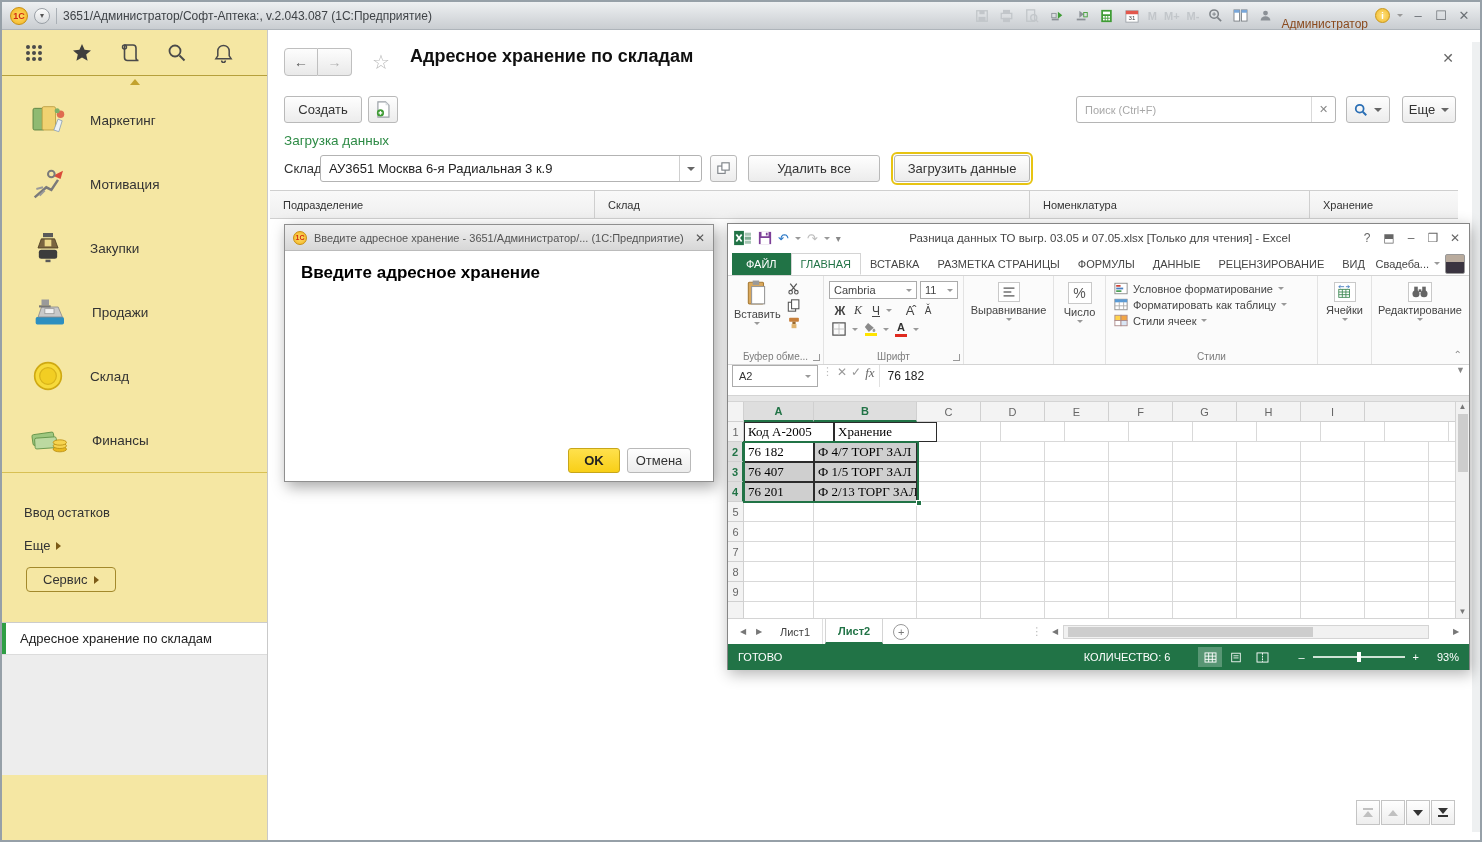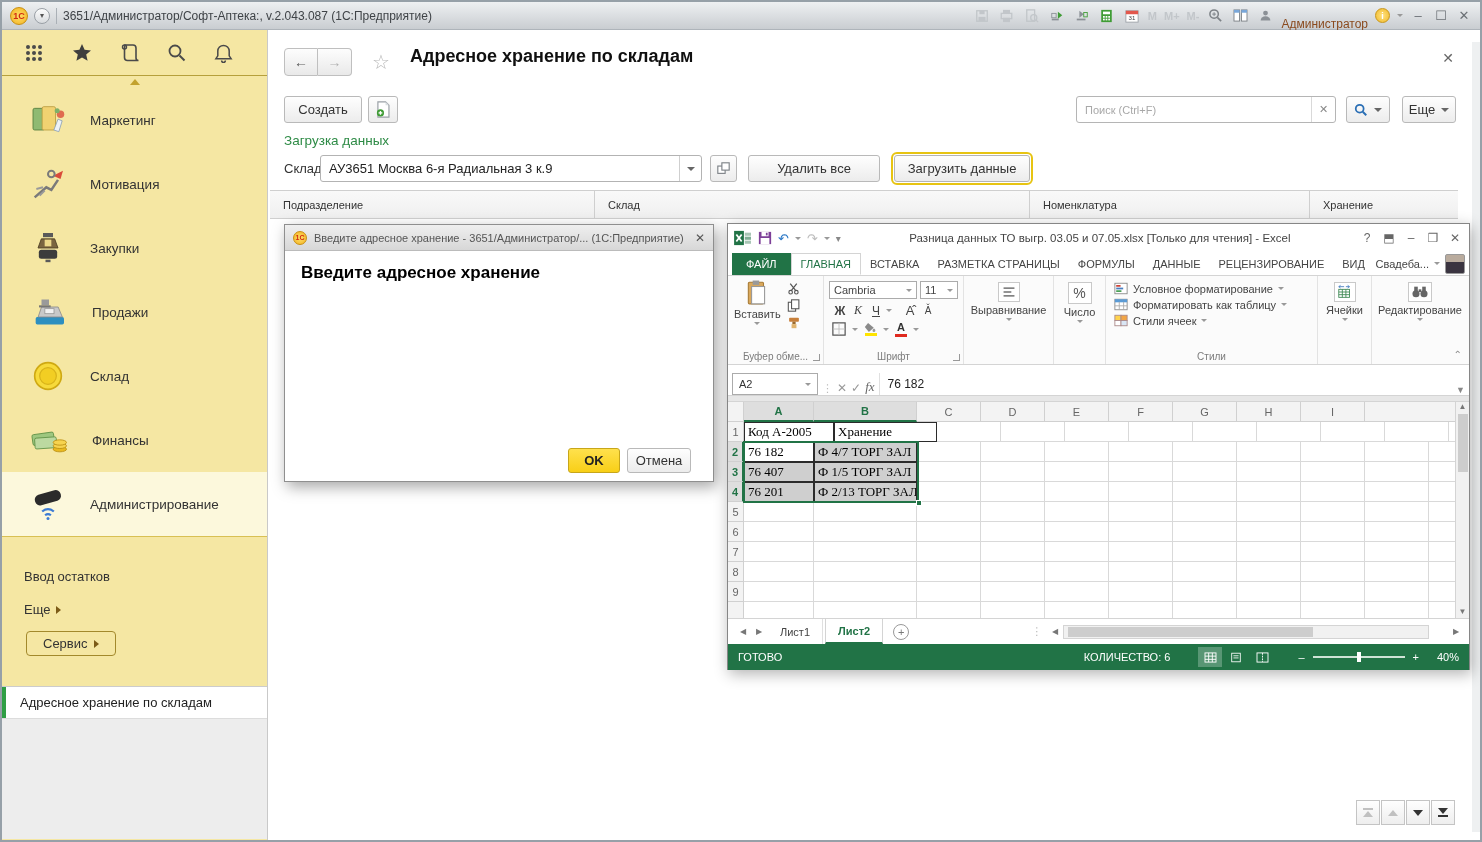--- a/index.html
+++ b/index.html
@@ -110,21 +110,21 @@
   .avatar { width:20px; height:20px; border-radius:2px; background:linear-gradient(#b9ab9d 0 40%, #3a3440 40%); border:1px solid #999;}
   .ribbon { height:89px; background:#fbfbfb; border-bottom:1px solid #d4d4d4; display:flex; position:relative;}
   .xgroup { position:relative; border-right:1px solid #e3e3e3; height:100%; }
   .glabel { position:absolute; bottom:2px; left:0; right:0; text-align:center; font-size:10px; color:#7c7c7c; white-space:nowrap;}
   .launcher { position:absolute; bottom:3px; right:3px; width:7px; height:7px; border-right:1px solid #999; border-bottom:1px solid #999;}
   .bigbtn { display:flex; flex-direction:column; align-items:center; gap:2px; font-size:11px; color:#444;}
   .fbox { border:1px solid #ababab; background:#fff; height:18px; display:flex; align-items:center; font-size:11px; padding:0 4px; gap:3px;}
   .fmt { font-size:12px; color:#444; width:16px; text-align:center;}
   .ubar { display:inline-block; width:12px; height:3px; margin-top:1px;}
   .collapse { position:absolute; right:6px; bottom:4px; color:#888; font-size:10px;}
-  .xformula { height:31px; display:flex; align-items:flex-end; background:#fff; border-bottom:1px solid #d4d4d4; padding:0 4px; gap:4px;}
+  .xformula { height:31px; display:flex; align-items:flex-start; background:#fff; border-bottom:1px solid #d4d4d4; padding:0 4px; gap:4px;}
   .namebox { width:86px; height:22px; border:1px solid #ababab; display:flex; align-items:center; padding:0 6px; font-size:11px; color:#333;}
   .fxsym { font-family:"Liberation Serif", serif; font-style:italic; font-size:13px; color:#666;}
   .ffield { flex:1; height:22px; border-left:1px solid #e0e0e0; display:flex; align-items:center; padding:0 8px; font-size:12px; color:#222;}
   .xgap { height:6px; background:#e7e7e7; border-bottom:1px solid #d4d4d4;}
   .grid { position:relative; height:216px; background:#fff; font-size:11px;}
   .gr-row { display:flex; height:20px; }
   .chead { background:#f3f3f3; border-right:1px solid #d0d0d0; border-bottom:1px solid #d0d0d0; display:flex; align-items:center; justify-content:center; color:#666; }
   .chead.sel { background:#dedede; color:#217346; border-bottom:2px solid #217346; font-weight:bold;}
   .rhead { width:16px; background:#f3f3f3; border-right:1px solid #d0d0d0; border-bottom:1px solid #d0d0d0; display:flex; align-items:center; justify-content:center; color:#666;}
   .rhead.sel { background:#dedede; color:#217346; border-right:2px solid #217346; font-weight:bold;}
@@ -333,29 +333,20 @@
     <div class="side-item">
       <svg width="42" height="40" viewBox="0 0 48 48">
           <rect x="4" y="16" width="26" height="13" rx="2" fill="#9ec77f" stroke="#5d8f44" transform="rotate(-8 17 22)"></rect>
           <rect x="7" y="21" width="26" height="13" rx="2" fill="#bcd9a0" stroke="#5d8f44" transform="rotate(-4 20 27)"></rect>
           <ellipse cx="37" cy="35" rx="8" ry="3.2" fill="#e9b91f" stroke="#b98e12"></ellipse>
           <ellipse cx="37" cy="31" rx="8" ry="3.2" fill="#f6d34f" stroke="#b98e12"></ellipse>
           <ellipse cx="37" cy="27" rx="8" ry="3.2" fill="#f6d34f" stroke="#b98e12"></ellipse>
         </svg>
       <span>Финансы</span>
     </div>
-    <div class="side-item active">
-      <svg width="40" height="40" viewBox="0 0 48 48">
-          <rect x="8" y="10" width="32" height="13" rx="6" transform="rotate(-16 24 17)" fill="#2b2b2b"></rect>
-          <path d="M17 33 a10 10 0 0 1 14 0" stroke="#3b7bd4" stroke-width="2.6" fill="none"></path>
-          <path d="M20.5 37.5 a5.5 5.5 0 0 1 7 0" stroke="#3b7bd4" stroke-width="2.6" fill="none"></path>
-          <circle cx="24" cy="41.5" r="1.8" fill="#3b7bd4"></circle>
-        </svg>
-      <span>Администрирование</span>
-    </div>
 
     <div class="side-footer">
       <div class="f-line1">Ввод остатков</div>
       <div class="f-line2">
         <span>Еще</span>
         <span class="arr-r"></span>
       </div>
       <div class="srv-btn">
         <span>Сервис</span>
         <span class="arr-r"></span>
@@ -817,17 +808,17 @@
             </svg>
           </div>
       </div>
       <div style="display:flex; align-items:center; gap:8px; margin-left:10px;">
         <span>–</span>
         <div class="zoomline">
             <div class="zoomknob"></div>
           </div>
         <span>+</span>
       </div>
-      <span style="margin-left:4px">40%</span>
+      <span style="margin-left:4px">93%</span>
     </div>
   </div>
 
 </div>
 
 </body></html>

